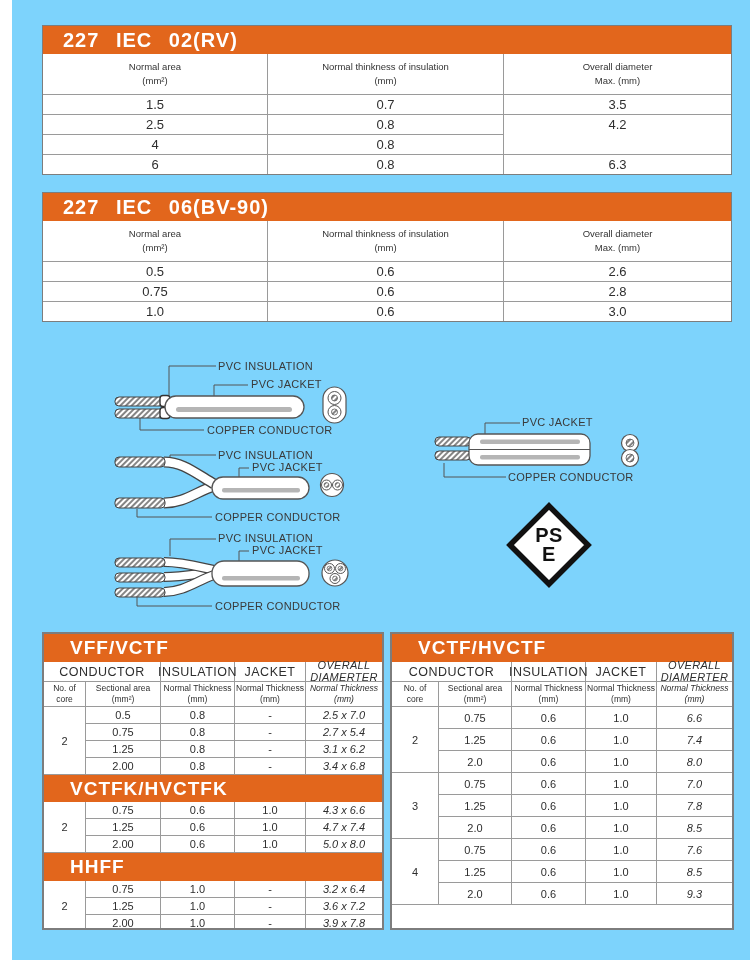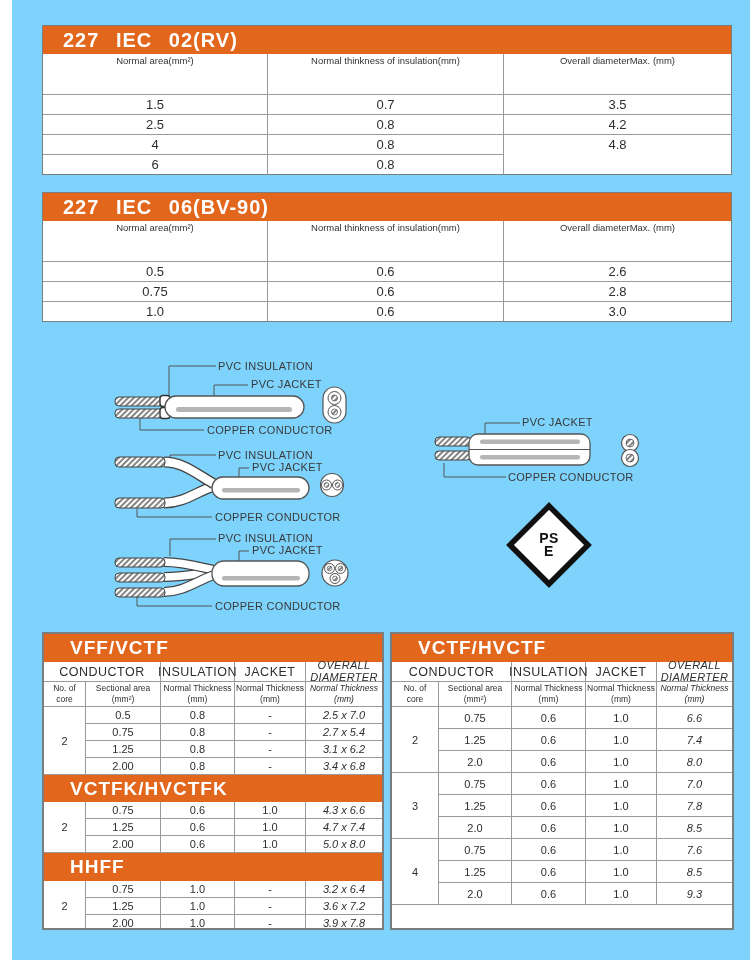--- a/index.html
+++ b/index.html
@@ -12,35 +12,35 @@
   *{box-sizing:border-box;margin:0;padding:0;}
   html,body{width:750px;height:960px;background:#fff;overflow:hidden;}
   .page{position:relative;width:750px;height:960px;background:#7dd3fc;
         font-family:"Liberation Sans",sans-serif;color:var(--ink);margin-left:12px;}
 
   
   .spec-table{position:absolute;left:30px;width:690px;border:1px solid var(--line-dark);background:#fff;}
   .banner{height:28px;background:var(--accent);color:#fff;display:flex;align-items:center;
           padding-left:20px;font-weight:bold;font-size:20px;letter-spacing:1px;word-spacing:10px;}
   .spec-grid{display:grid;grid-template-columns:225px 236px 1fr;}
-  .spec-head .cell{height:40px;display:flex;flex-direction:row;align-items:flex-start;justify-content:center;
+  .spec-head .cell{height:40px;display:flex;flex-direction:column;align-items:center;justify-content:center;
                    font-size:9.5px;line-height:1.5;color:#333;}
   .spec-row .cell{height:20px;display:flex;align-items:center;justify-content:center;
                   font-size:13px;border-top:1px solid var(--line);}
   .cell.bR{border-right:1px solid var(--line);}
 
   
   .diagram{position:absolute;}
   .dlabel{position:absolute;font-size:11px;color:#3a3a3a;letter-spacing:.3px;white-space:nowrap;}
   .diagram svg{position:absolute;left:0;top:0;}
 
   
   .pse{position:absolute;left:494px;top:502px;width:86px;height:86px;}
   .pse-text{position:absolute;inset:0;display:flex;flex-direction:column;align-items:center;
-            justify-content:center;font-weight:bold;font-size:14px;line-height:.95;color:#111;letter-spacing:.5px;}
+            justify-content:center;font-weight:bold;font-size:20px;line-height:.95;color:#111;letter-spacing:.5px;}
 
   
   .flex-table{position:absolute;top:632px;height:298px;border:2px solid var(--line-dark);background:#fff;overflow:hidden;}
   #left-flex{left:30px;width:342px;}
   #right-flex{left:378px;width:344px;}
   .banner2{height:28px;background:var(--accent);color:#fff;display:flex;align-items:center;
            padding-left:26px;font-weight:bold;font-size:19px;letter-spacing:1px;}
   .banner2.mid{height:27px;}
   .fgrid{display:grid;}
   #left-flex .fgrid{grid-template-columns:42px 75px 74px 71px 1fr;}
@@ -87,25 +87,25 @@
       <div class="cell">3.5</div>
     </div>
     <div class="spec-grid spec-row">
       <div class="cell bR">2.5</div>
       <div class="cell bR">0.8</div>
       <div class="cell">4.2</div>
     </div>
     <div class="spec-grid spec-row">
       <div class="cell bR">4</div>
       <div class="cell bR">0.8</div>
-      <div class="cell">4.8</div>
     </div>
     <div class="spec-grid spec-row">
       <div class="cell bR">6</div>
       <div class="cell bR">0.8</div>
+      <div class="cell">6.3</div>
     </div>
   </div>
 
   <div class="spec-table" style="top:192px">
     <div class="banner">
       <span>227 IEC 06(BV-90)</span>
     </div>
     <div class="spec-grid spec-head">
       <div class="cell bR">
         <span>Normal area</span>

